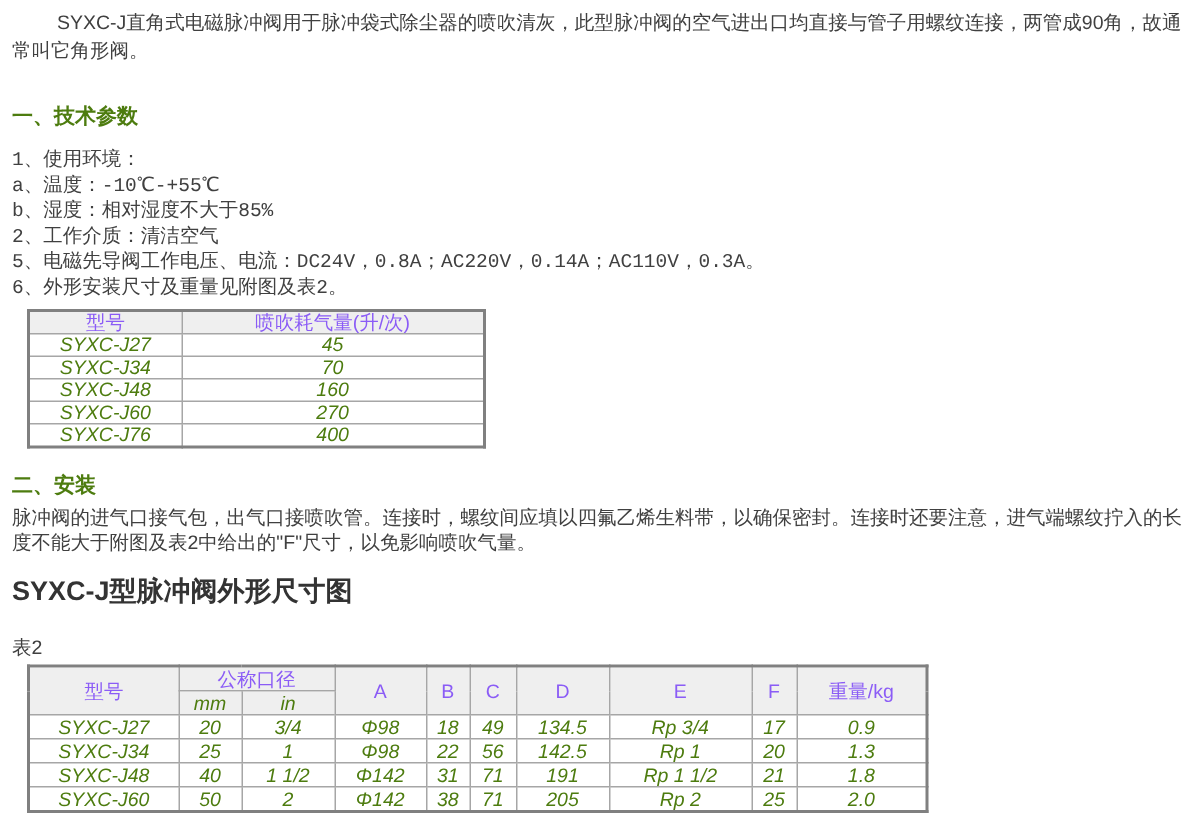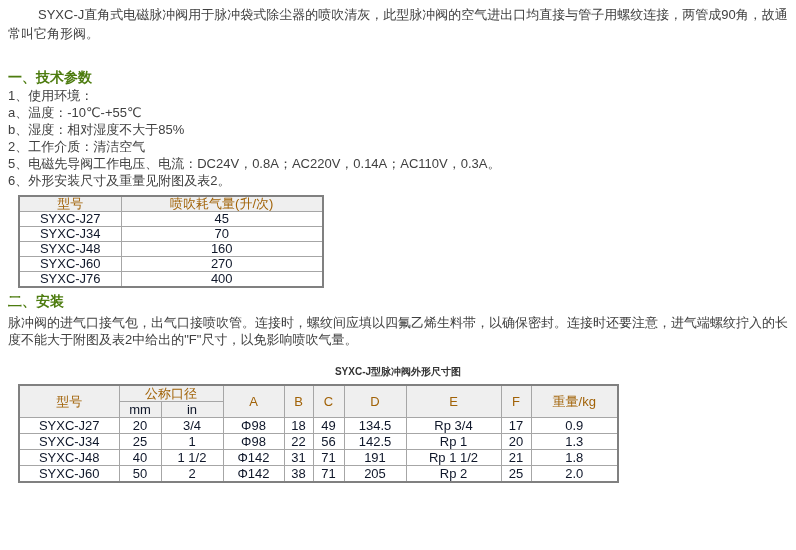--- a/index.html
+++ b/index.html
@@ -6,35 +6,35 @@
   html, body { margin: 0; padding: 0; }
   body {
     width: 796px; height: 550px; background: #ffffff;
     font-family: "Liberation Sans", "DejaVu Sans", sans-serif;
     font-size: 13px; color: #404040; overflow: hidden;
   }
   .page { width: 796px; height: 550px; padding: 5px 8px 0 8px; overflow: hidden; }
   .intro { margin: 0; text-indent: 30px; line-height: 19px; }
   .sec-heading { font-weight: bold; color: #4d7c0f; font-size: 14px; line-height: 18px; margin-top: 25px; }
   .param-line { line-height: 17px; }
-  .params { margin-top: 1px; }
+  .params { margin-top: 12px; font-family: Liberation Mono, monospace; }
   table { border-collapse: collapse; table-layout: fixed; border: 2px solid #808080; }
   th, td {
     border: 1px solid #a6a6a6; text-align: center; padding: 0;
     font-weight: normal; font-size: 13px; white-space: nowrap; overflow: hidden;
   }
-  th { background: #efefef; color: #a16207; }
+  th { background: #efefef; color: #8b5cf6; }
   .t1 { width: 304px; margin: 6px 0 0 10px; }
   .t1 th, .t1 td { height: 15px; line-height: 14px; }
   .t2 { width: 599px; margin: 3px 0 0 10px; }
   .t2 th, .t2 td { height: 16px; line-height: 15px; }
-  .v { color: #0f172a; }
-  .sec2-heading { margin-top: 4px; }
+  .v { color: #4d7c0f; font-style: italic; }
+  .sec2-heading { margin-top: 15px; }
   .install { margin: 4px 0 0 0; line-height: 17px; }
-  .fig-title { margin-top: 15px; text-align: center; font-weight: bold; color: #333333; font-size: 10px; line-height: 18px; }
+  .fig-title { margin-top: 15px; font-weight: bold; color: #333333; font-size: 18px; line-height: 18px; }
   .tbl-label { margin-top: 21px; line-height: 16px; }
 </style>
 </head>
 <body>
 
 <div class="page">
 
   <p class="intro">SYXC-J直角式电磁脉冲阀用于脉冲袋式除尘器的喷吹清灰，此型脉冲阀的空气进出口均直接与管子用螺纹连接，两管成90角，故通常叫它角形阀。</p>
 
   <div class="sec-heading">一、技术参数</div>
@@ -81,20 +81,21 @@
         <td class="v">400</td>
       </tr>
     </tbody>
   </table>
 
   <div class="sec-heading sec2-heading">二、安装</div>
   <p class="install">脉冲阀的进气口接气包，出气口接喷吹管。连接时，螺纹间应填以四氟乙烯生料带，以确保密封。连接时还要注意，进气端螺纹拧入的长度不能大于附图及表2中给出的"F"尺寸，以免影响喷吹气量。</p>
 
   <div class="fig-title">SYXC-J型脉冲阀外形尺寸图</div>
 
+  <div class="tbl-label">表2</div>
 
   <table class="t2">
     <colgroup>
       <col style="width:100px">
         <col style="width:42px">
         <col style="width:62px">
       <col style="width:61px">
         <col style="width:29px">
         <col style="width:31px">
       <col style="width:62px">

